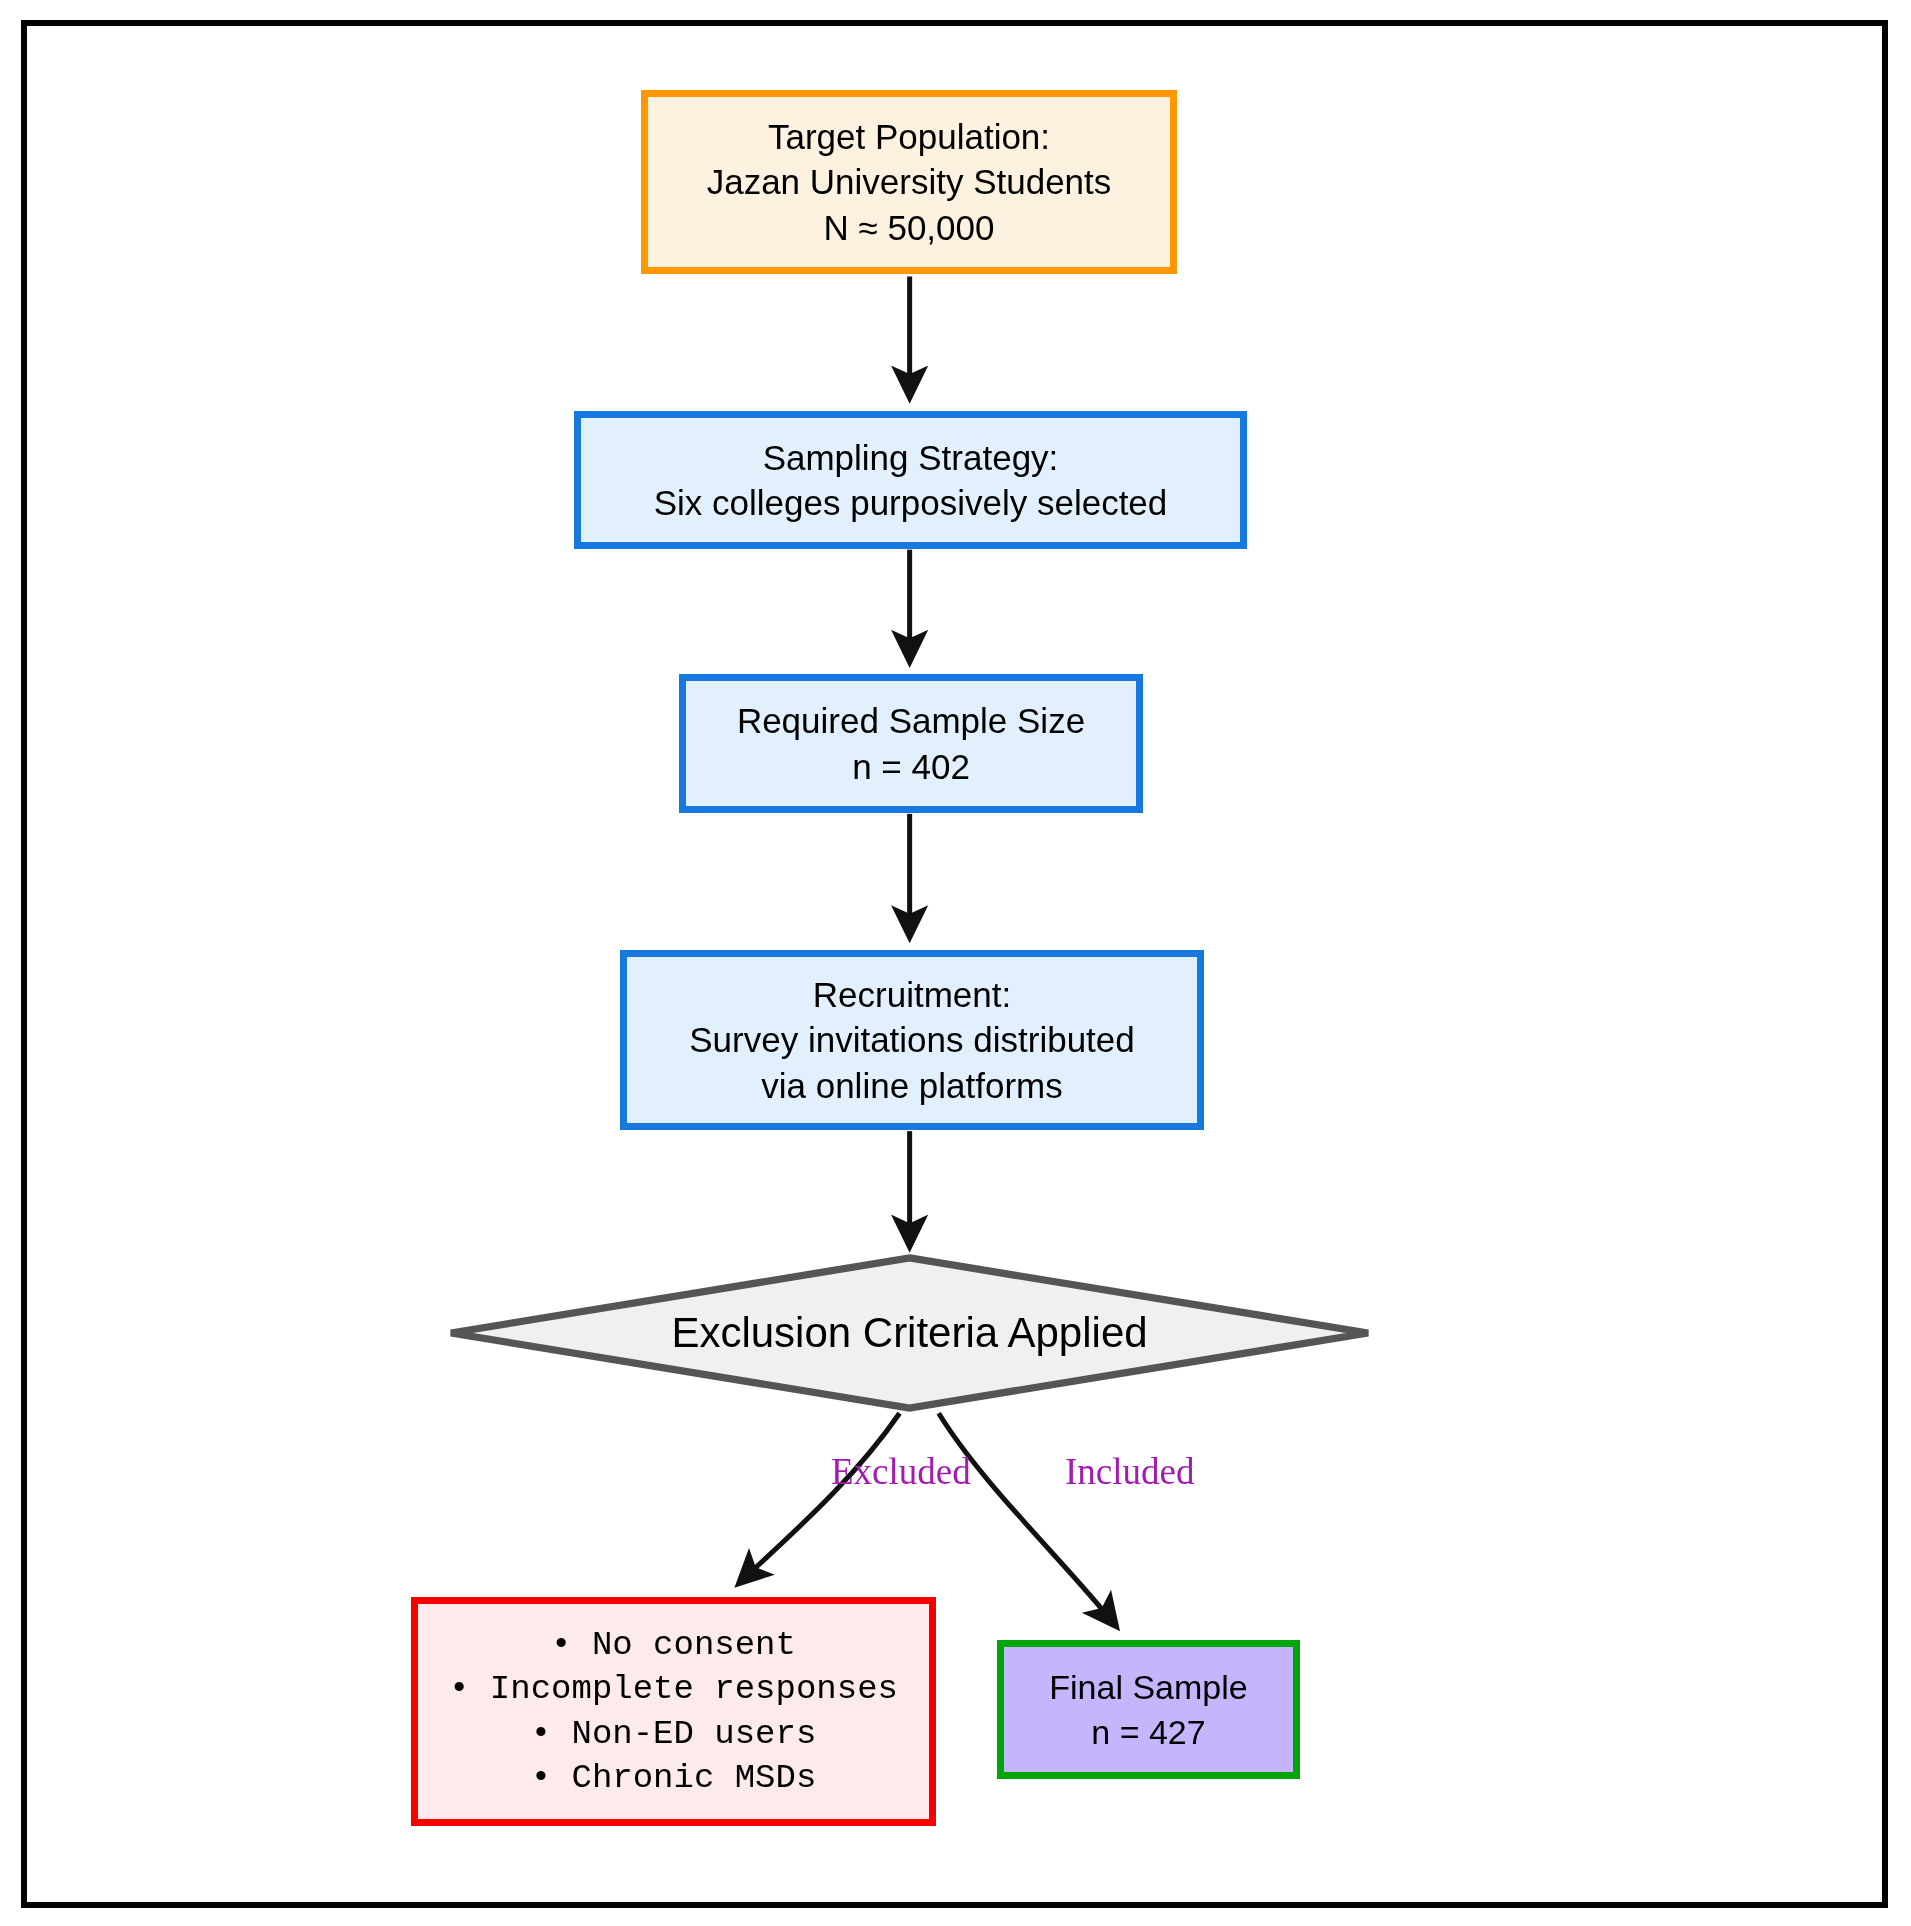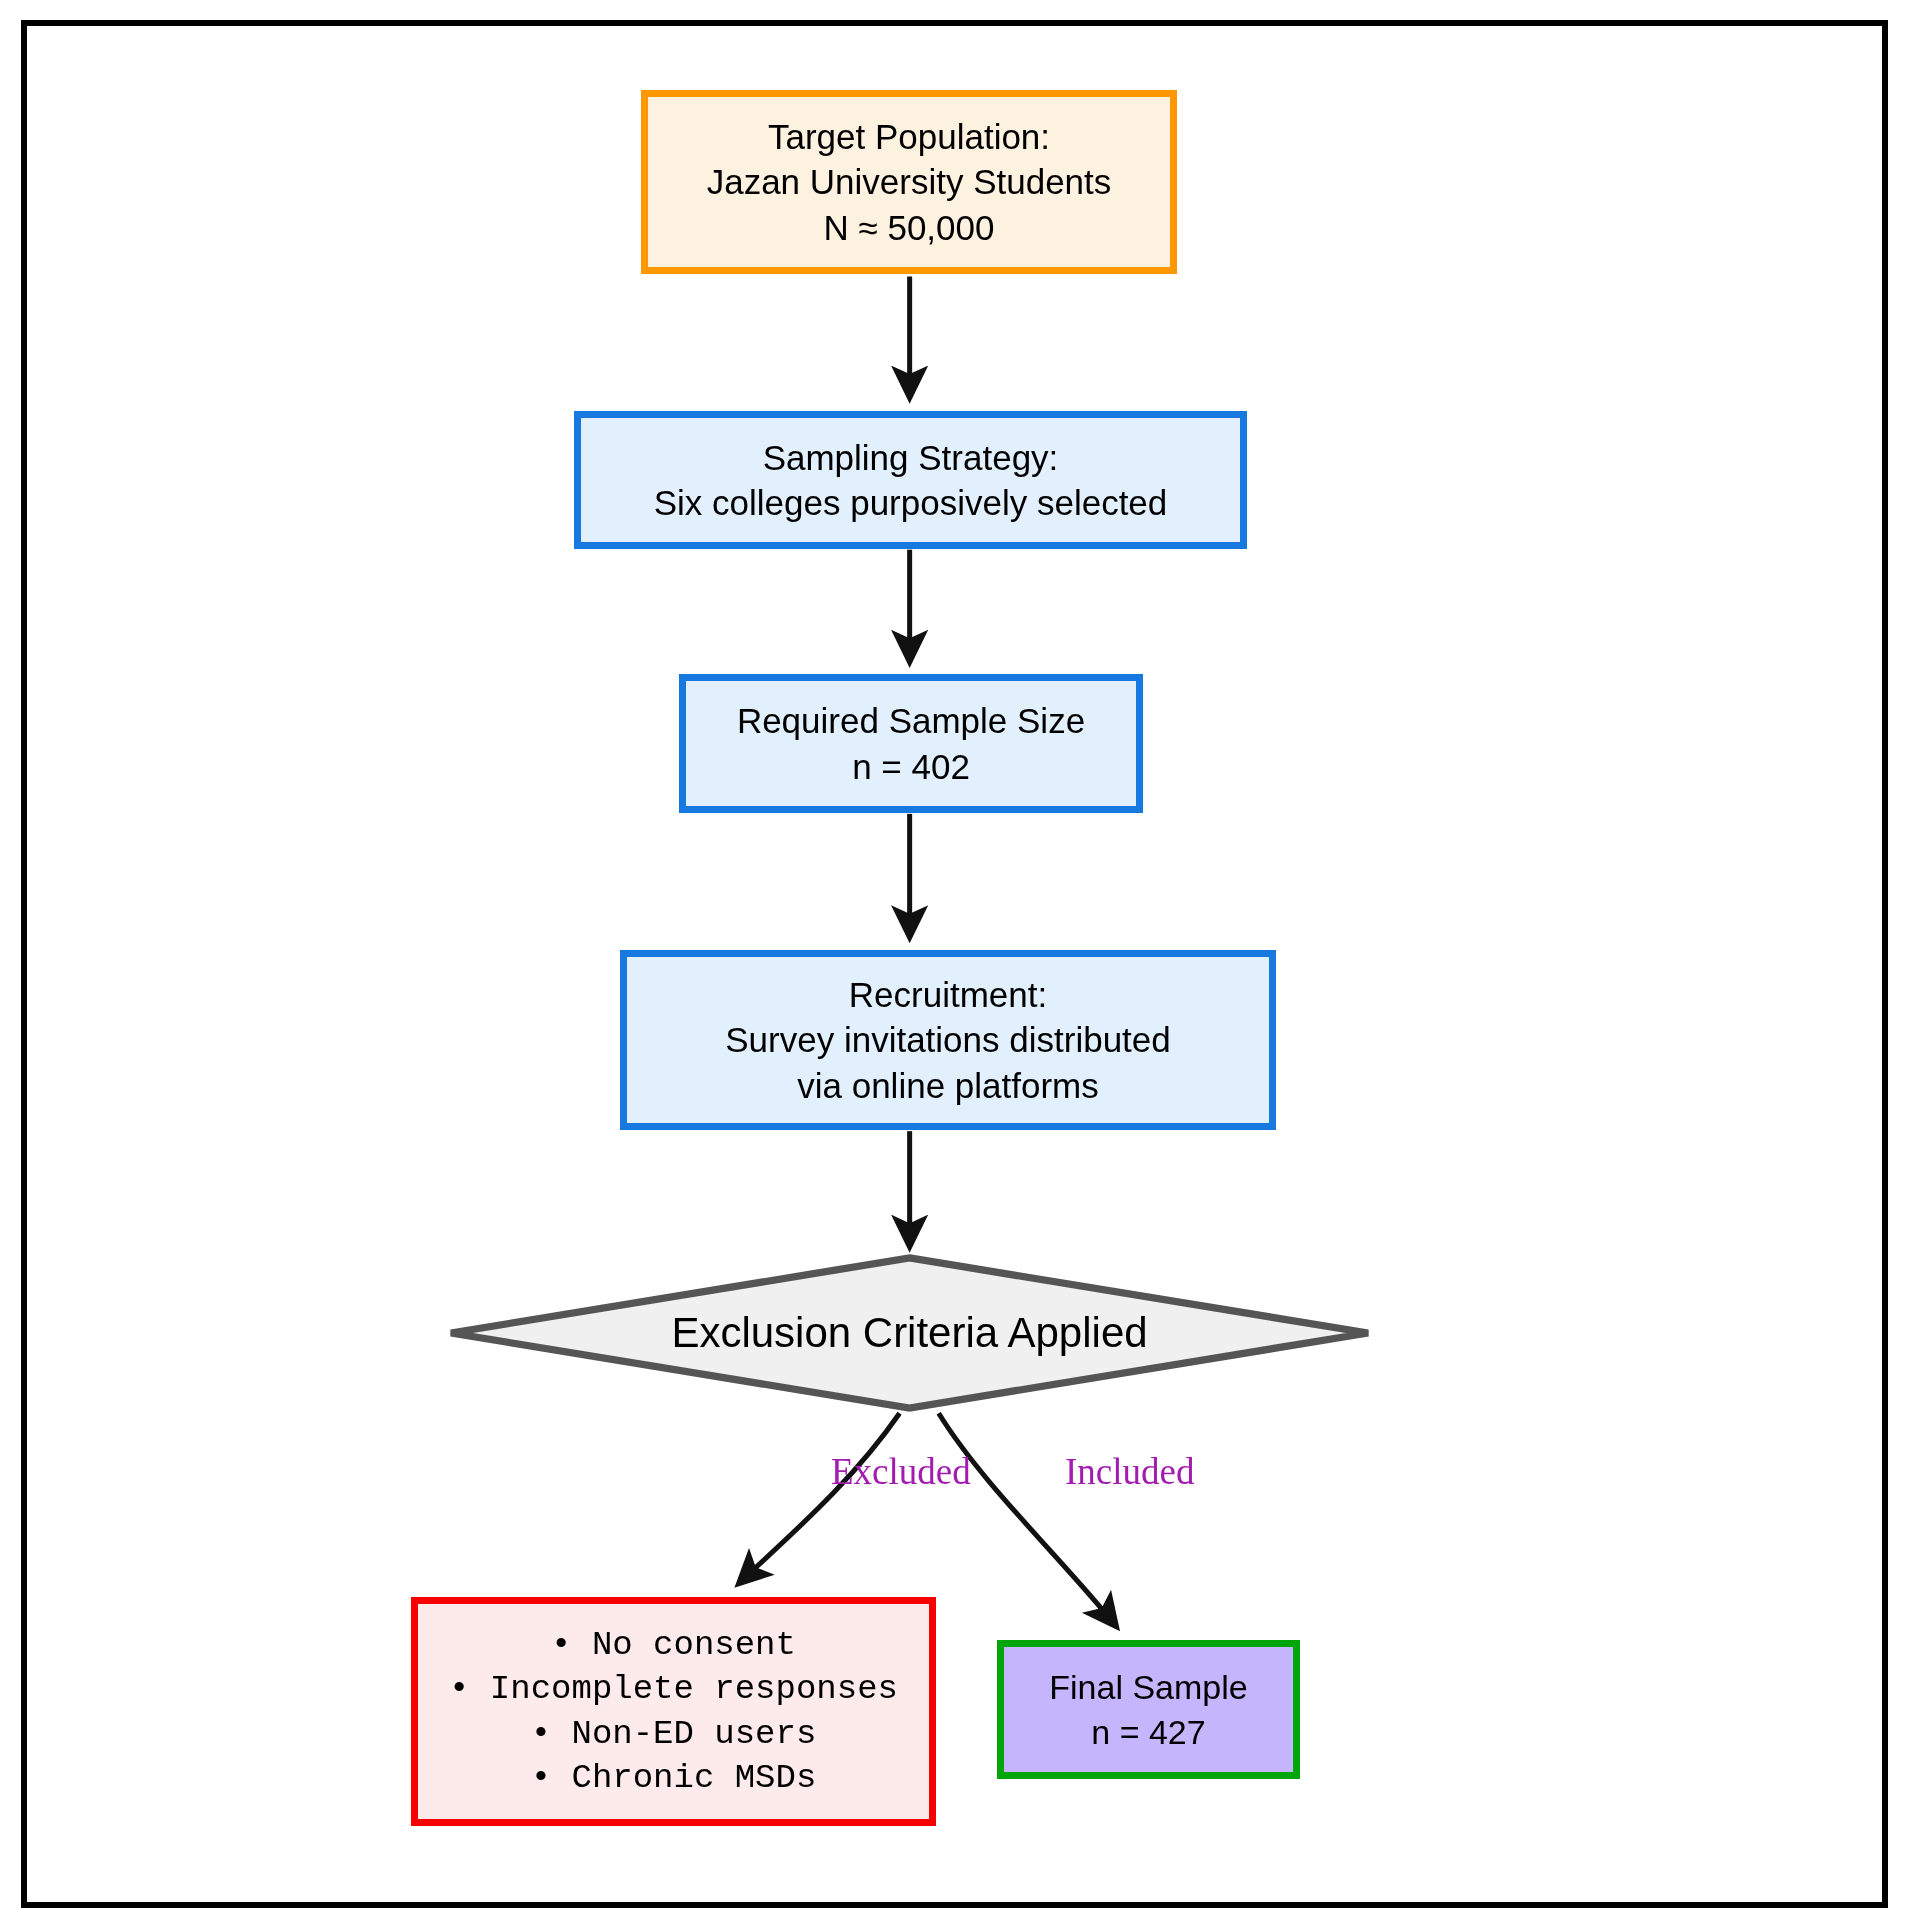--- a/index.html
+++ b/index.html
@@ -80,21 +80,21 @@
     background: #e2f0fd;
     border: 7.3px solid #1779e0;
     font-size: 35px;
     text-align: center;
   }
 
   
   #node-recruitment {
     left: 620px;
     top: 950px;
-    width: 656px;
+    width: 584px;
     height: 180px;
     background: #e2f0fd;
     border: 7.3px solid #1779e0;
     font-size: 35px;
   }
 
   
   #node-decision {
     left: 447px;
     top: 1254px;

